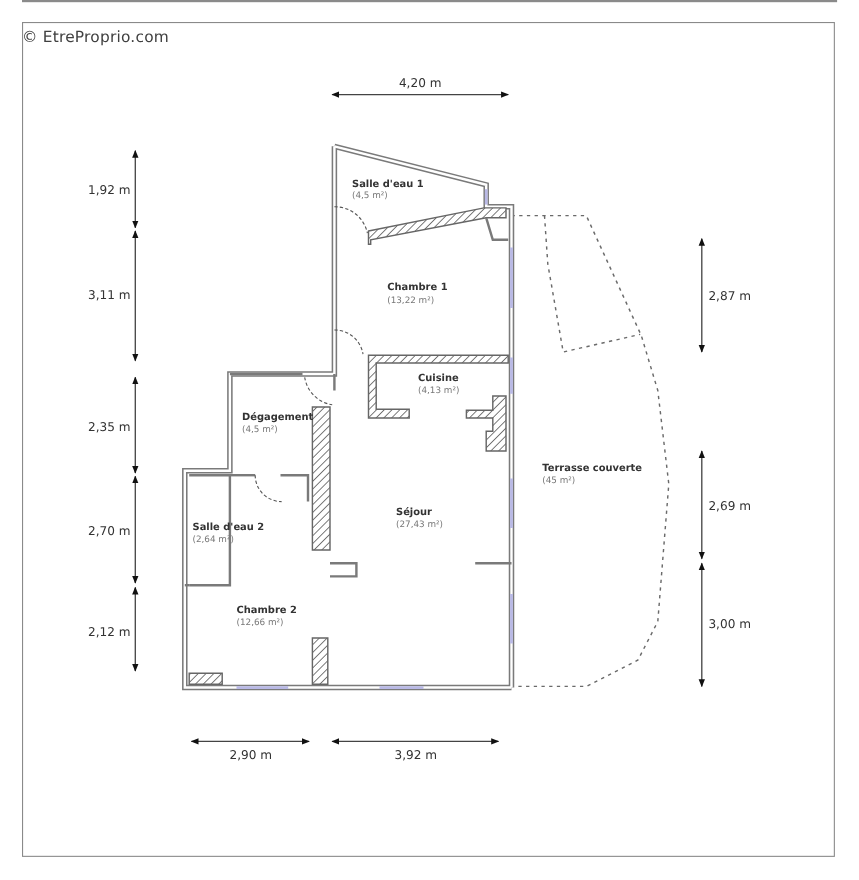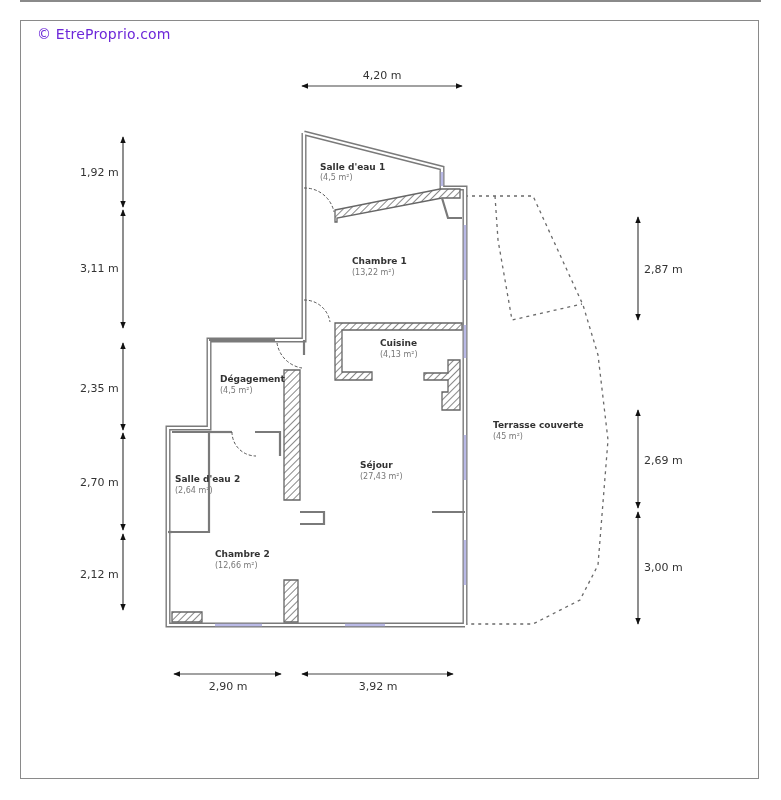--- a/index.html
+++ b/index.html
@@ -1,19 +1,19 @@
 <!DOCTYPE html>
 <html><head>
 <meta charset="utf-8">
 <style>
   html,body{margin:0;padding:0;background:#fff;}
   body{width:781px;height:800px;position:relative;overflow:hidden;font-family:"DejaVu Sans","Liberation Sans",sans-serif;}
   .topline{position:absolute;left:20px;top:0;width:741px;height:2px;background:#8a8a8a;}
   .frame{position:absolute;left:20px;top:20px;width:739px;height:759px;border:1.5px solid #8a8a8a;box-sizing:border-box;}
-  .watermark{position:absolute;left:20px;top:26px;font-size:14px;color:#6d28d9;letter-spacing:0.2px;margin-left:17px;}
+  .watermark{position:absolute;left:20px;top:26px;font-size:14px;color:#404040;letter-spacing:0.2px;}
   svg{position:absolute;left:0;top:0;}
   .lbl{font-size:9px;font-weight:bold;fill:#333;}
   .area{font-size:8px;fill:#777;}
   .dim{font-size:11px;fill:#333;}
 </style>
 </head>
 <body>
 
 <div class="topline"></div>
 <div class="frame"></div>

